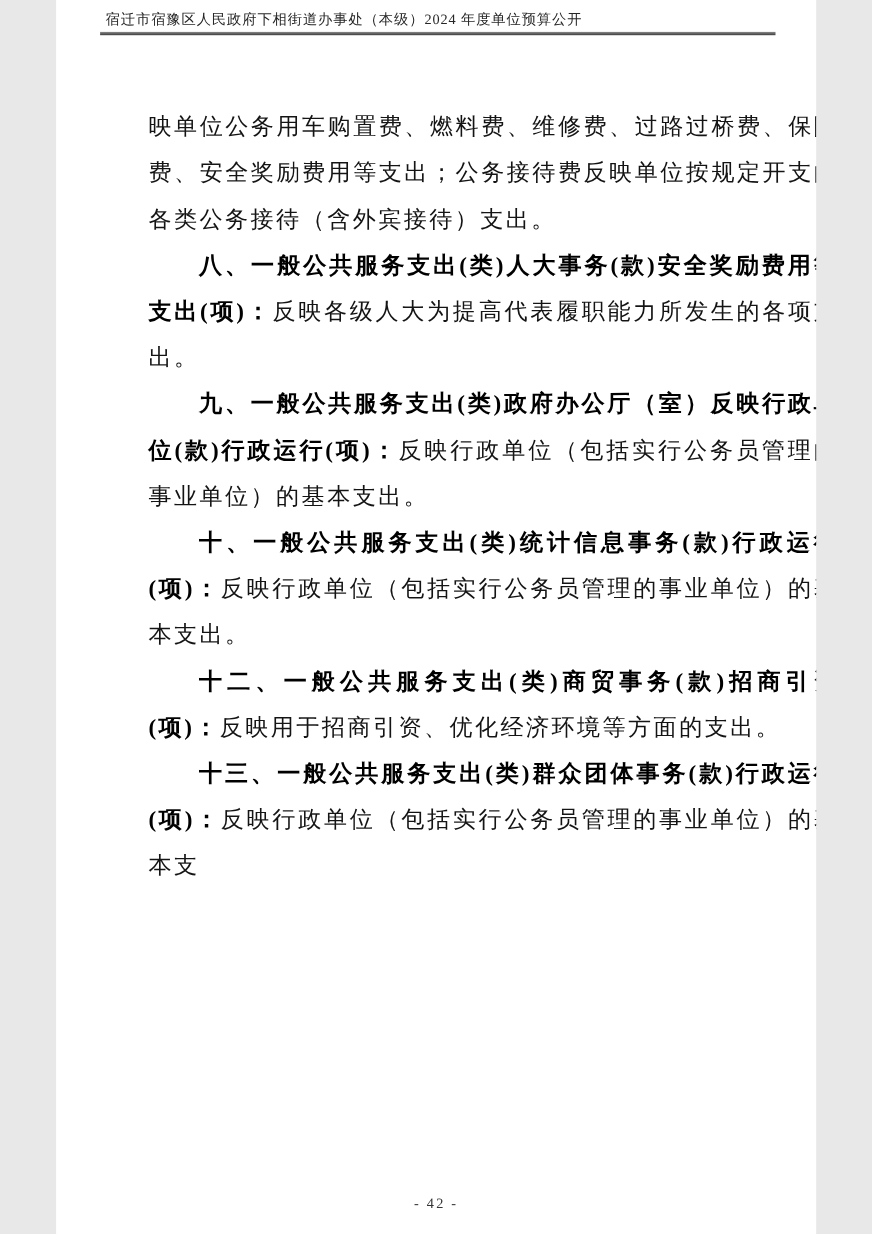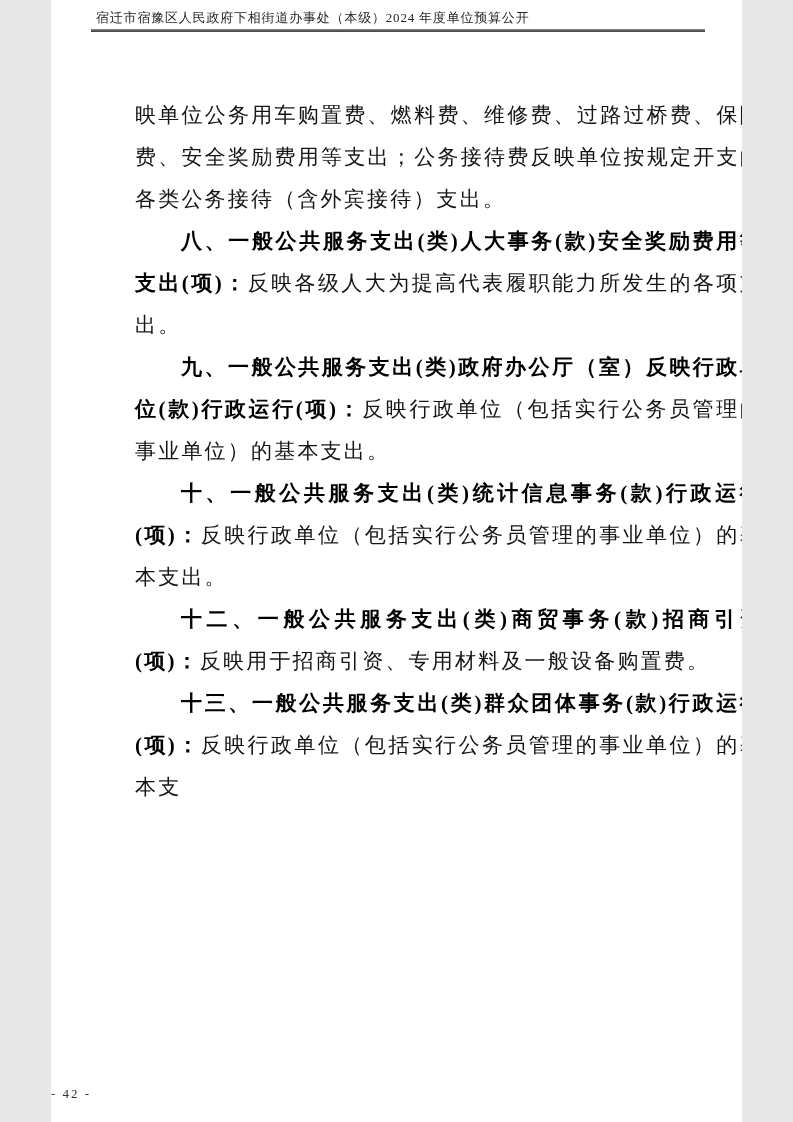--- a/index.html
+++ b/index.html
@@ -54,41 +54,42 @@
   }
   .para .lead {
     font-weight: 700;
     color: #000;
   }
   .page-footer {
     position: absolute;
     left: 0;
     right: 0;
     bottom: 20px;
+    text-align: center;
     font-size: 13px;
     letter-spacing: 2px;
     color: #333;
   }
 </style>
 </head>
 <body>
 
 <div class="page">
 
   <div class="page-header">
     <span>宿迁市宿豫区人民政府下相街道办事处（本级）2024 年度单位预算公开</span>
   </div>
   <div class="header-divider"></div>
 
   <div class="document-body">
     <p class="para"><span class="lead"></span><span>映单位公务用车购置费、燃料费、维修费、过路过桥费、保险费、安全奖励费用等支出；公务接待费反映单位按规定开支的各类公务接待（含外宾接待）支出。</span></p>
     <p class="para indent"><span class="lead">八、一般公共服务支出(类)人大事务(款)安全奖励费用等支出(项)：</span><span>反映各级人大为提高代表履职能力所发生的各项支出。</span></p>
     <p class="para indent"><span class="lead">九、一般公共服务支出(类)政府办公厅（室）反映行政单位(款)行政运行(项)：</span><span>反映行政单位（包括实行公务员管理的事业单位）的基本支出。</span></p>
     <p class="para indent"><span class="lead">十、一般公共服务支出(类)统计信息事务(款)行政运行(项)：</span><span>反映行政单位（包括实行公务员管理的事业单位）的基本支出。</span></p>
-    <p class="para indent"><span class="lead">十二、一般公共服务支出(类)商贸事务(款)招商引资(项)：</span><span>反映用于招商引资、专用材料及一般设备购置费。</span></p>
+    <p class="para indent"><span class="lead">十二、一般公共服务支出(类)商贸事务(款)招商引资(项)：</span><span>反映用于招商引资、优化经济环境等方面的支出。</span></p>
     <p class="para indent"><span class="lead">十三、一般公共服务支出(类)群众团体事务(款)行政运行(项)：</span><span>反映行政单位（包括实行公务员管理的事业单位）的基本支</span></p>
   </div>
 
   <div class="page-footer">
     <span>- 42 -</span>
   </div>
 
 </div>
 
 </body></html>

